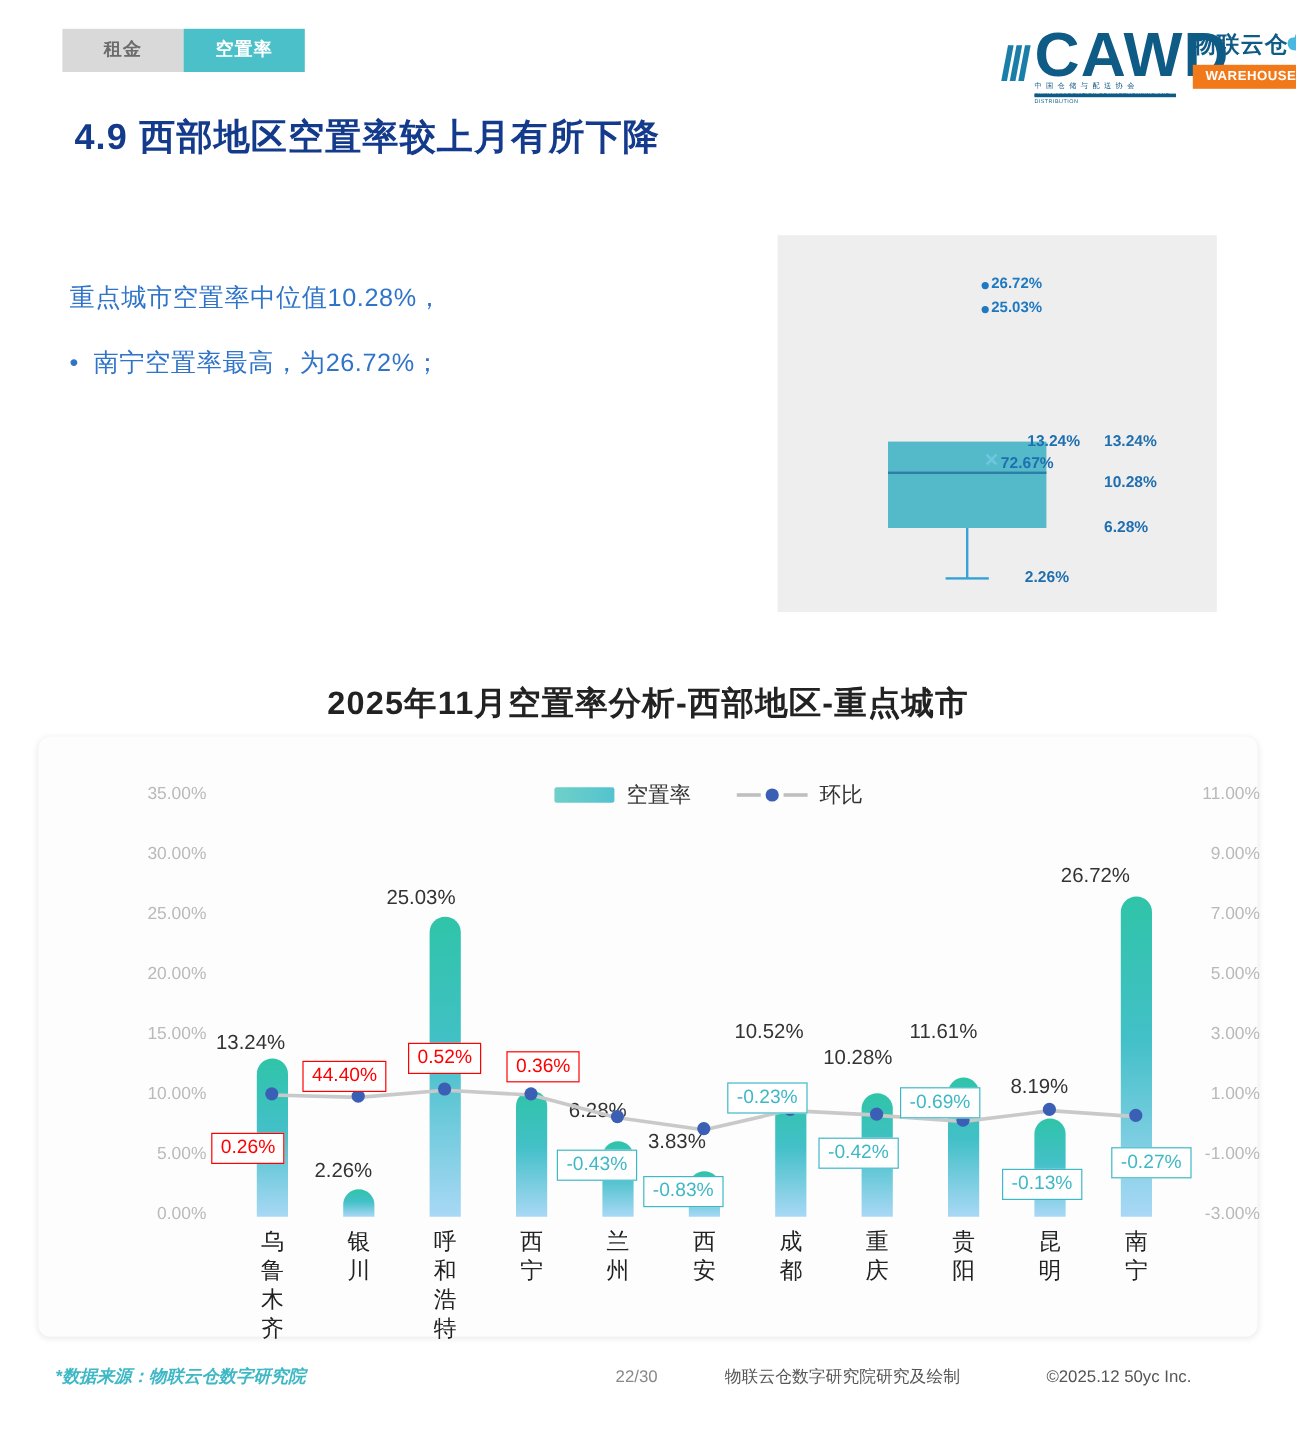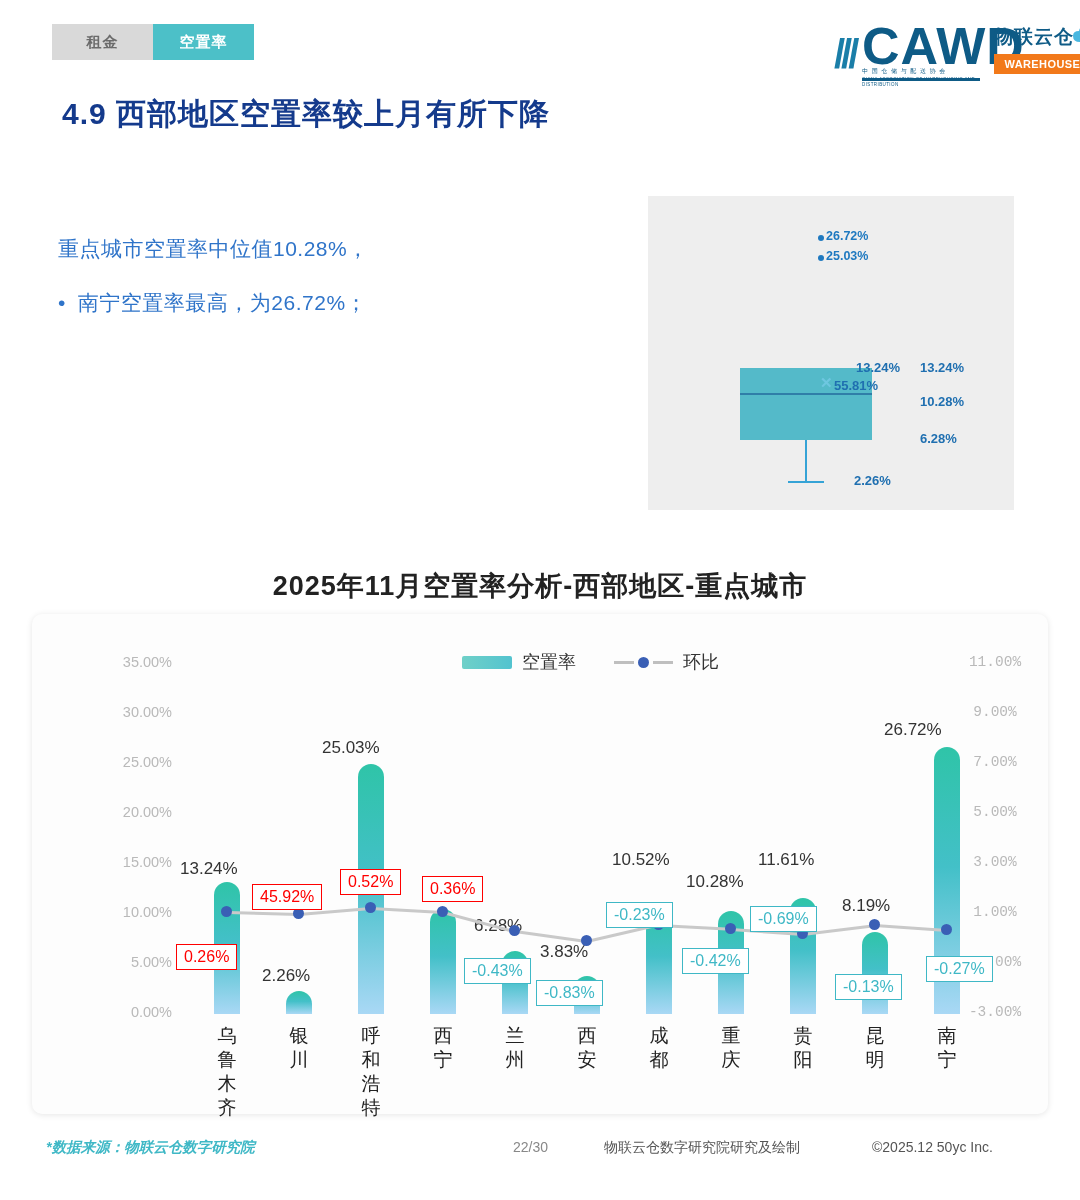--- a/index.html
+++ b/index.html
@@ -70,21 +70,21 @@
   .chart-title {
     position:absolute; left:0; right:0; top:568px; text-align:center;
     font-size:27px; font-weight:bold; color:#222; letter-spacing:1px;
   }
   .chart-card {
     position:absolute; left:32px; top:614px; width:1016px; height:500px;
     background:#fdfdfd; border-radius:10px; box-shadow:0 1px 6px rgba(0,0,0,0.10);
   }
   .plot { position:absolute; left:150px; top:30px; width:790px; height:370px; }
   .ytick { position:absolute; font-size:14.5px; color:#b9b9b9; text-align:right; width:110px;}
-  .ytick-r { position:absolute; font-size:14.5px; color:#b9b9b9; text-align:center; width:110px;font-family:Liberation Mono, monospace;}
+  .ytick-r { position:absolute; font-size:14.5px; color:#b9b9b9; text-align:right; width:110px;}
   .legend { position:absolute; left:430px; top:36px; display:flex; align-items:center; gap:10px; }
   .legend-bar { width:50px; height:13px; background:linear-gradient(90deg,#6fd0c8,#53c3cf); border-radius:2px;}
   .legend-txt { font-size:18px; color:#333; }
   .legend-line { display:flex; align-items:center; gap:4px; margin-left:28px;}
   .legend-seg { width:20px; height:3px; background:#bfbfbf;}
   .legend-dot { width:11px; height:11px; border-radius:50%; background:#3a5fb5;}
 
   .bar {
     position:absolute; bottom:0; width:26px; border-radius:13px 13px 0 0;
     background:linear-gradient(180deg,#2fc4a8 0%,#43c0c8 45%,#a9d8f5 100%);
@@ -152,21 +152,21 @@
   <div class="bp-out" style="left:178px; top:53px;">25.03%</div>
 
   <div class="bp-box"></div>
   <div class="bp-median"></div>
   <div class="bp-whisk"></div>
   <div class="bp-whisk-cap"></div>
 
   <div class="bp-label" style="left:208px; top:164px;">13.24%</div>
   <div class="bp-label" style="left:272px; top:164px;">13.24%</div>
   <div class="bp-x" style="left:172px; top:178px;">✕</div>
-  <div class="bp-label" style="left:186px; top:182px;">55.81%</div>
+  <div class="bp-label" style="left:186px; top:182px;">72.67%</div>
   <div class="bp-label" style="left:272px; top:198px;">10.28%</div>
   <div class="bp-label" style="left:272px; top:235px;">6.28%</div>
   <div class="bp-label" style="left:206px; top:277px;">2.26%</div>
 </div>
 
 <div class="chart-title">2025年11月空置率分析-西部地区-重点城市</div>
 
 <div class="chart-card">
 
   <div class="ytick" style="left:30px; top:40px;">35.00%</div>
@@ -240,21 +240,21 @@
     <div class="mom-dot" style="left:255px; top:262px;"></div>
     <div class="mom-dot" style="left:327px; top:281px;"></div>
     <div class="mom-dot" style="left:399px; top:291px;"></div>
     <div class="mom-dot" style="left:471px; top:275px;"></div>
     <div class="mom-dot" style="left:543px; top:279px;"></div>
     <div class="mom-dot" style="left:615px; top:284px;"></div>
     <div class="mom-dot" style="left:687px; top:275px;"></div>
     <div class="mom-dot" style="left:759px; top:280px;"></div>
 
     <div class="mom-box red" style="left:-6px;  top:300px;">0.26%</div>
-    <div class="mom-box red" style="left:70px;  top:240px;">45.92%</div>
+    <div class="mom-box red" style="left:70px;  top:240px;">44.40%</div>
     <div class="mom-box red" style="left:158px; top:225px;">0.52%</div>
     <div class="mom-box red" style="left:240px; top:232px;">0.36%</div>
     <div class="mom-box teal" style="left:282px; top:314px;">-0.43%</div>
     <div class="mom-box teal" style="left:354px; top:336px;">-0.83%</div>
     <div class="mom-box teal" style="left:424px; top:258px;">-0.23%</div>
     <div class="mom-box teal" style="left:500px; top:304px;">-0.42%</div>
     <div class="mom-box teal" style="left:568px; top:262px;">-0.69%</div>
     <div class="mom-box teal" style="left:613px; top:330px;margin-left:40px;">-0.13%</div>
     <div class="mom-box teal" style="left:744px; top:312px;">-0.27%</div>
 

